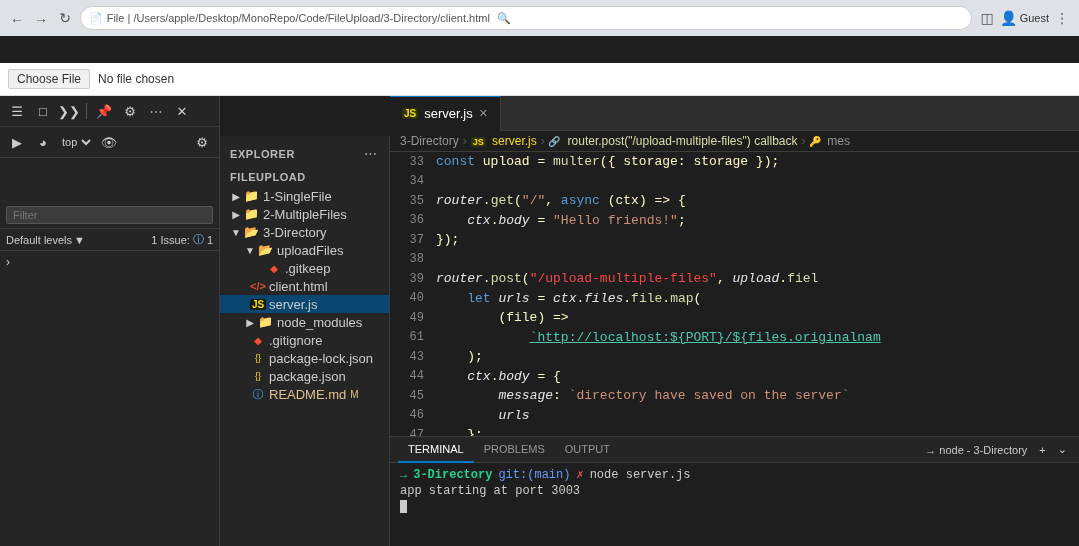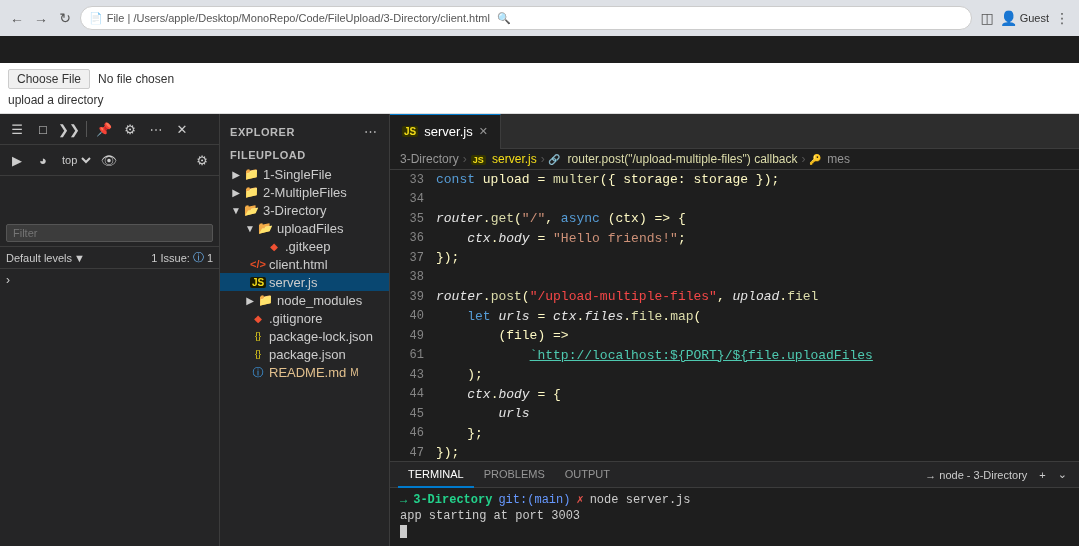--- a/index.html
+++ b/index.html
@@ -33,21 +33,21 @@
     .top-dropdown { background: transparent; border: none; color: #cccccc; font-size: 11px; cursor: pointer; }
     .filter-bar { padding: 4px 6px; border-bottom: 1px solid #3c3c3c; margin-top: 44px; }
     .filter-input { width: 100%; background: #3c3c3c; border: 1px solid #555; border-radius: 2px; padding: 2px 6px; color: #ccc; font-size: 11px; outline: none; }
     .default-levels-row { display: flex; align-items: center; justify-content: space-between; padding: 3px 6px; border-bottom: 1px solid #3c3c3c; font-size: 11px; }
     .default-levels-btn { background: transparent; border: none; color: #ccc; font-size: 11px; cursor: pointer; display: flex; align-items: center; gap: 2px; }
     .issue-badge { display: flex; align-items: center; gap: 3px; font-size: 11px; color: #ccc; }
     .issue-icon { color: #75beff; font-size: 11px; }
     .expand-arrow { padding: 4px 6px; color: #ccc; font-size: 12px; cursor: pointer; }
 
     
-    .sidebar { width: 170px; background: #252526; border-right: 1px solid #3c3c3c; display: flex; flex-direction: column; flex-shrink: 0; overflow-y: auto; }
+    .sidebar { width: 170px; background: #252526; border-right: 1px solid #3c3c3c; display: flex; flex-direction: column; flex-shrink: 0; overflow-y: auto; margin-top: 40px; }
     .sidebar-header { display: flex; align-items: center; justify-content: space-between; padding: 8px 10px 4px; }
     .sidebar-title { font-size: 11px; font-weight: 700; color: #bbbbbb; letter-spacing: 0.05em; text-transform: uppercase; }
     .sidebar-header-icons { display: flex; gap: 4px; }
     .sidebar-icon-btn { background: transparent; border: none; color: #ccc; cursor: pointer; font-size: 13px; padding: 2px; }
     .explorer-section-title { font-size: 11px; font-weight: 600; color: #bbbbbb; padding: 4px 10px; text-transform: uppercase; letter-spacing: 0.05em; }
     .tree-item { display: flex; align-items: center; padding: 1px 0; cursor: pointer; white-space: nowrap; }
     .tree-item.selected { background: #094771; }
     .tree-indent { display: inline-block; flex-shrink: 0; }
     .tree-arrow { width: 16px; height: 16px; display: flex; align-items: center; justify-content: center; font-size: 10px; color: #ccc; flex-shrink: 0; }
     .tree-icon { width: 16px; height: 16px; display: flex; align-items: center; justify-content: center; flex-shrink: 0; margin-right: 3px; }
@@ -80,21 +80,21 @@
     .kw2 { color: #569cd6; }
     .fn { color: #dcdcaa; }
     .str { color: #ce9178; }
     .str-red { color: #f44747; }
     .prop { color: #e5e5e5; font-style: italic; }
     .op { color: #fef9c3; }
     .link { color: #4ec9b0; text-decoration: underline; }
     .tmpl { color: #ce9178; }
 
     
-    .terminal-area { height: 85px; background: #1e1e1e; border-top: 1px solid #3c3c3c; display: flex; flex-direction: column; flex-shrink: 0; }
+    .terminal-area { height: 110px; background: #1e1e1e; border-top: 1px solid #3c3c3c; display: flex; flex-direction: column; flex-shrink: 0; }
     .terminal-tabs { display: flex; align-items: center; background: #252526; border-bottom: 1px solid #3c3c3c; height: 26px; padding: 0 8px; gap: 0; }
     .terminal-tab { padding: 0 10px; height: 26px; display: flex; align-items: center; font-size: 11px; cursor: pointer; color: #969696; border-bottom: 2px solid transparent; }
     .terminal-tab.active { color: #ffffff; border-bottom: 2px solid #007acc; }
     .terminal-controls { display: flex; align-items: center; gap: 4px; margin-left: auto; }
     .terminal-ctrl-btn { background: transparent; border: none; color: #ccc; font-size: 11px; cursor: pointer; display: flex; align-items: center; gap: 3px; padding: 0 4px; }
     .terminal-body { flex: 1; padding: 4px 10px; font-family: 'Consolas', 'Courier New', monospace; font-size: 12px; overflow: hidden; }
     .terminal-line { display: flex; align-items: center; gap: 6px; margin-bottom: 2px; }
     .terminal-prompt { color: #23d18b; }
     .terminal-text { color: #cccccc; }
     .terminal-cursor { display: inline-block; width: 7px; height: 13px; background: #cccccc; vertical-align: middle; }
@@ -118,23 +118,20 @@
       <span>Guest</span>
     </button>
     <button class="browser-nav-btn">⋮</button>
   </div>
 </div>
 
 <div class="page-content">
   <div class="page-row1">
     <button class="choose-file-btn">Choose File</button>
     <span class="no-file-text">No file chosen</span>
-  </div>
-  <div class="page-row2">
-    <span class="upload-dir-label">upload a directory</span>
   </div>
 </div>
 
 <div class="editor-layout">
 
   <div class="left-panel">
     <div class="left-panel-toolbar">
       <button class="toolbar-icon-btn" title="Split Editor">☰</button>
       <button class="toolbar-icon-btn">□</button>
       <button class="toolbar-icon-btn">❯❯</button>
@@ -310,23 +307,24 @@
       <div class="code-lines">
         <div class="code-line"><span class="kw2">const</span><span class="op"> upload = </span><span class="fn">multer</span><span class="op">({ storage: storage });</span></div>
         <div class="code-line">&nbsp;</div>
         <div class="code-line"><span class="prop">router</span><span class="op">.</span><span class="fn">get</span><span class="op">(</span><span class="str">"/"</span><span class="op">, </span><span class="kw2">async</span><span class="op"> (ctx) =&gt; {</span></div>
         <div class="code-line"><span class="op">&nbsp;&nbsp;&nbsp;&nbsp;</span><span class="prop">ctx</span><span class="op">.</span><span class="prop">body</span><span class="op"> = </span><span class="str">"Hello friends!"</span><span class="op">;</span></div>
         <div class="code-line"><span class="op">});</span></div>
         <div class="code-line">&nbsp;</div>
         <div class="code-line"><span class="prop">router</span><span class="op">.</span><span class="fn">post</span><span class="op">(</span><span class="str-red">"/upload-multiple-files"</span><span class="op">, </span><span class="prop">upload</span><span class="op">.</span><span class="fn">fiel</span></div>
         <div class="code-line"><span class="op">&nbsp;&nbsp;&nbsp;&nbsp;</span><span class="kw2">let</span><span class="op"> </span><span class="prop">urls</span><span class="op"> = </span><span class="prop">ctx</span><span class="op">.</span><span class="prop">files</span><span class="op">.</span><span class="fn">file</span><span class="op">.</span><span class="fn">map</span><span class="op">(</span></div>
         <div class="code-line"><span class="op">&nbsp;&nbsp;&nbsp;&nbsp;&nbsp;&nbsp;&nbsp;&nbsp;(file) =&gt;</span></div>
-        <div class="code-line"><span class="op">&nbsp;&nbsp;&nbsp;&nbsp;&nbsp;&nbsp;&nbsp;&nbsp;&nbsp;&nbsp;&nbsp;&nbsp;</span><span class="link">`http://localhost:${PORT}/${file.uploadFiles</span></div>
+        <div class="code-line"><span class="op">&nbsp;&nbsp;&nbsp;&nbsp;&nbsp;&nbsp;&nbsp;&nbsp;&nbsp;&nbsp;&nbsp;&nbsp;</span><span class="link">`http://localhost:${PORT}/${files.originalnam</span></div>
         <div class="code-line"><span class="op">&nbsp;&nbsp;&nbsp;&nbsp;);</span></div>
         <div class="code-line"><span class="op">&nbsp;&nbsp;&nbsp;&nbsp;</span><span class="prop">ctx</span><span class="op">.</span><span class="prop">body</span><span class="op"> = {</span></div>
+        <div class="code-line"><span class="op">&nbsp;&nbsp;&nbsp;&nbsp;&nbsp;&nbsp;&nbsp;&nbsp;</span><span class="prop">message</span><span class="op">: </span><span class="tmpl">`directory have saved on the server`</span></div>
         <div class="code-line"><span class="op">&nbsp;&nbsp;&nbsp;&nbsp;&nbsp;&nbsp;&nbsp;&nbsp;</span><span class="prop">urls</span></div>
         <div class="code-line"><span class="op">&nbsp;&nbsp;&nbsp;&nbsp;};</span></div>
         <div class="code-line"><span class="op">});</span></div>
 
       </div>
     </div>
 
     <div class="terminal-area">
       <div class="terminal-tabs">
         <div class="terminal-tab active">TERMINAL</div>

